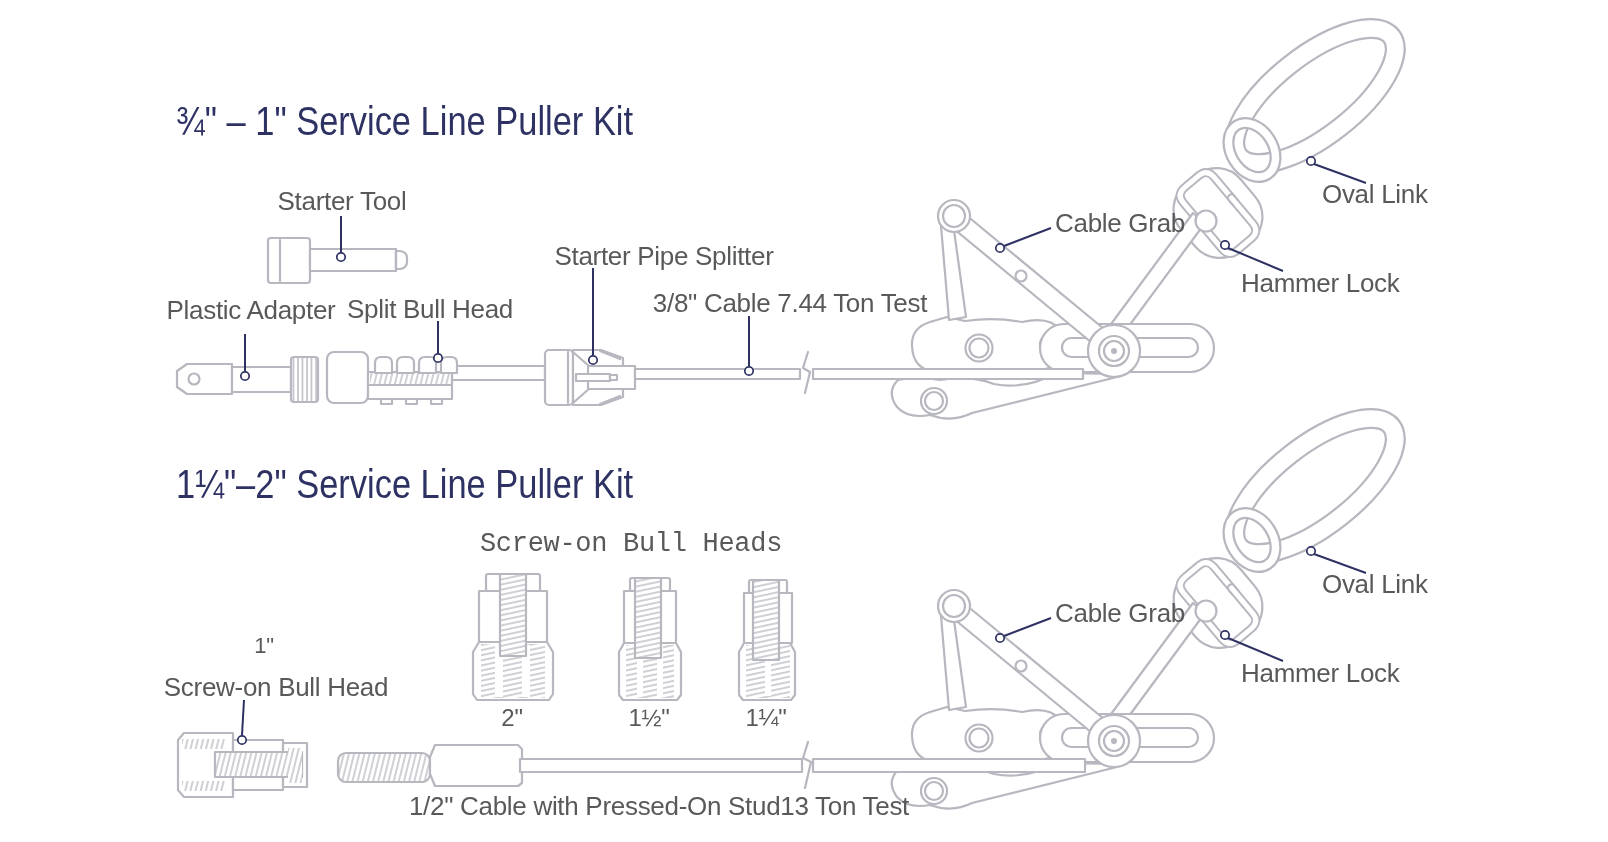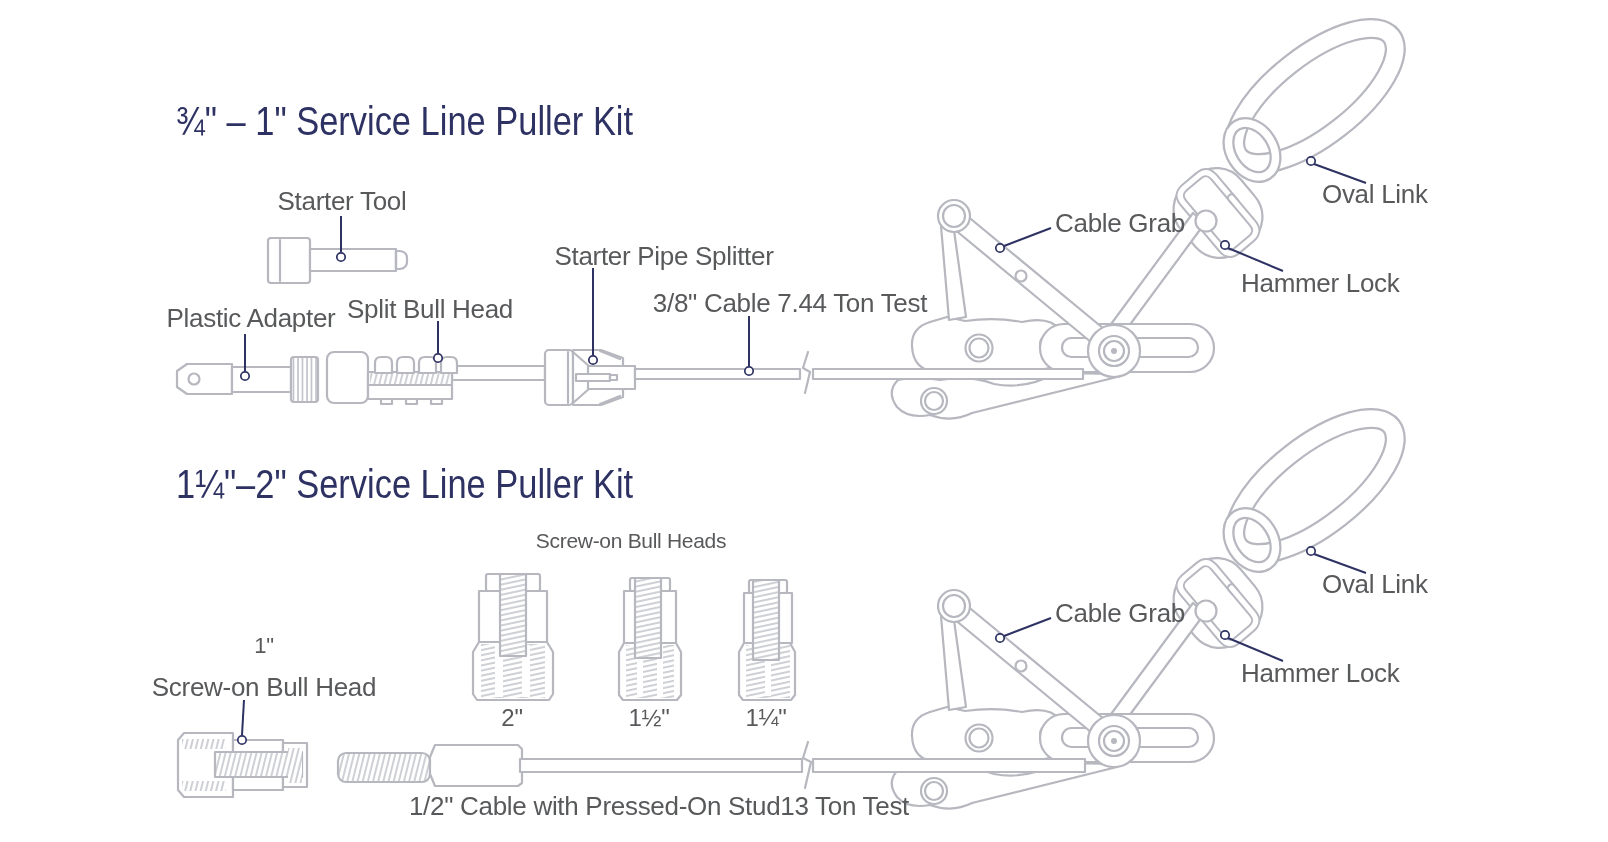--- a/index.html
+++ b/index.html
@@ -5,21 +5,21 @@
   html,body{margin:0;padding:0;background:#fff;}
   .stage{position:relative;width:1608px;height:842px;overflow:hidden;
          font-family:"Liberation Sans",sans-serif;background:#fff;}
   svg.canvas{position:absolute;left:0;top:0;}
   .art{stroke:var(--line_art,#b6b7bf);fill:none;stroke-width:2.2;stroke-linejoin:round;stroke-linecap:round;}
   .leaders{stroke:var(--leader,#2e3263);stroke-width:2;fill:none;}
   .leaders circle{fill:#fff;stroke-width:1.7;}
   .lbl{position:absolute;color:var(--label,#58595b);font-size:26px;line-height:1.05;
        white-space:nowrap;letter-spacing:-0.3px;}
   .lbl.c{transform:translateX(-50%);}
-  .lbl.s23{font-size:21px;}
+  .lbl.s23{font-size:27px;font-family:Liberation Mono, monospace;}
   .lbl.s24{font-size:24px;}
   .lbl.s22{font-size:22px;}
   .title{position:absolute;color:var(--title,#2e3263);font-size:41px;line-height:1;
          white-space:nowrap;transform:scaleX(0.84);transform-origin:left top;}
 </style>
 </head>
 <body>
 
 <div class="stage">
 
@@ -240,32 +240,32 @@
         </g>
       <g>
           <line x1="1228" y1="638" x2="1283" y2="661"></line>
           <circle cx="1225" cy="635" r="4.2"></circle>
         </g>
     </g>
   </svg>
 
   <div class="title" style="left:176px;top:101px">¾" – 1" Service Line Puller Kit</div>
   <div class="lbl c" style="left:342px;top:188px">Starter Tool</div>
-  <div class="lbl c" style="left:251px;top:305px">Plastic Adapter</div>
+  <div class="lbl c" style="left:251px;top:297px">Plastic Adapter</div>
   <div class="lbl c" style="left:430px;top:296px">Split Bull Head</div>
   <div class="lbl c" style="left:664px;top:243px">Starter Pipe Splitter</div>
   <div class="lbl c" style="left:790px;top:290px">3/8" Cable 7.44 Ton Test</div>
   <div class="lbl" style="left:1055px;top:210px">Cable Grab</div>
   <div class="lbl" style="left:1322px;top:181px">Oval Link</div>
   <div class="lbl" style="left:1241px;top:270px">Hammer Lock</div>
 
   <div class="title" style="left:176px;top:464px">1¼"–2" Service Line Puller Kit</div>
   <div class="lbl c s23" style="left:631px;top:530px">Screw-on Bull Heads</div>
   <div class="lbl c s24" style="left:512px;top:705px">2"</div>
   <div class="lbl c s24" style="left:649px;top:705px">1½"</div>
   <div class="lbl c s24" style="left:766px;top:705px">1¼"</div>
   <div class="lbl c s22" style="left:264px;top:634px">1"</div>
-  <div class="lbl c" style="left:264px;top:674px">Screw-on Bull Head</div>
+  <div class="lbl c" style="left:276px;top:674px">Screw-on Bull Head</div>
   <div class="lbl c" style="left:659px;top:793px">1/2" Cable with Pressed-On Stud13 Ton Test</div>
   <div class="lbl" style="left:1055px;top:600px">Cable Grab</div>
   <div class="lbl" style="left:1322px;top:571px">Oval Link</div>
   <div class="lbl" style="left:1241px;top:660px">Hammer Lock</div>
 </div>
 
 </body></html>

